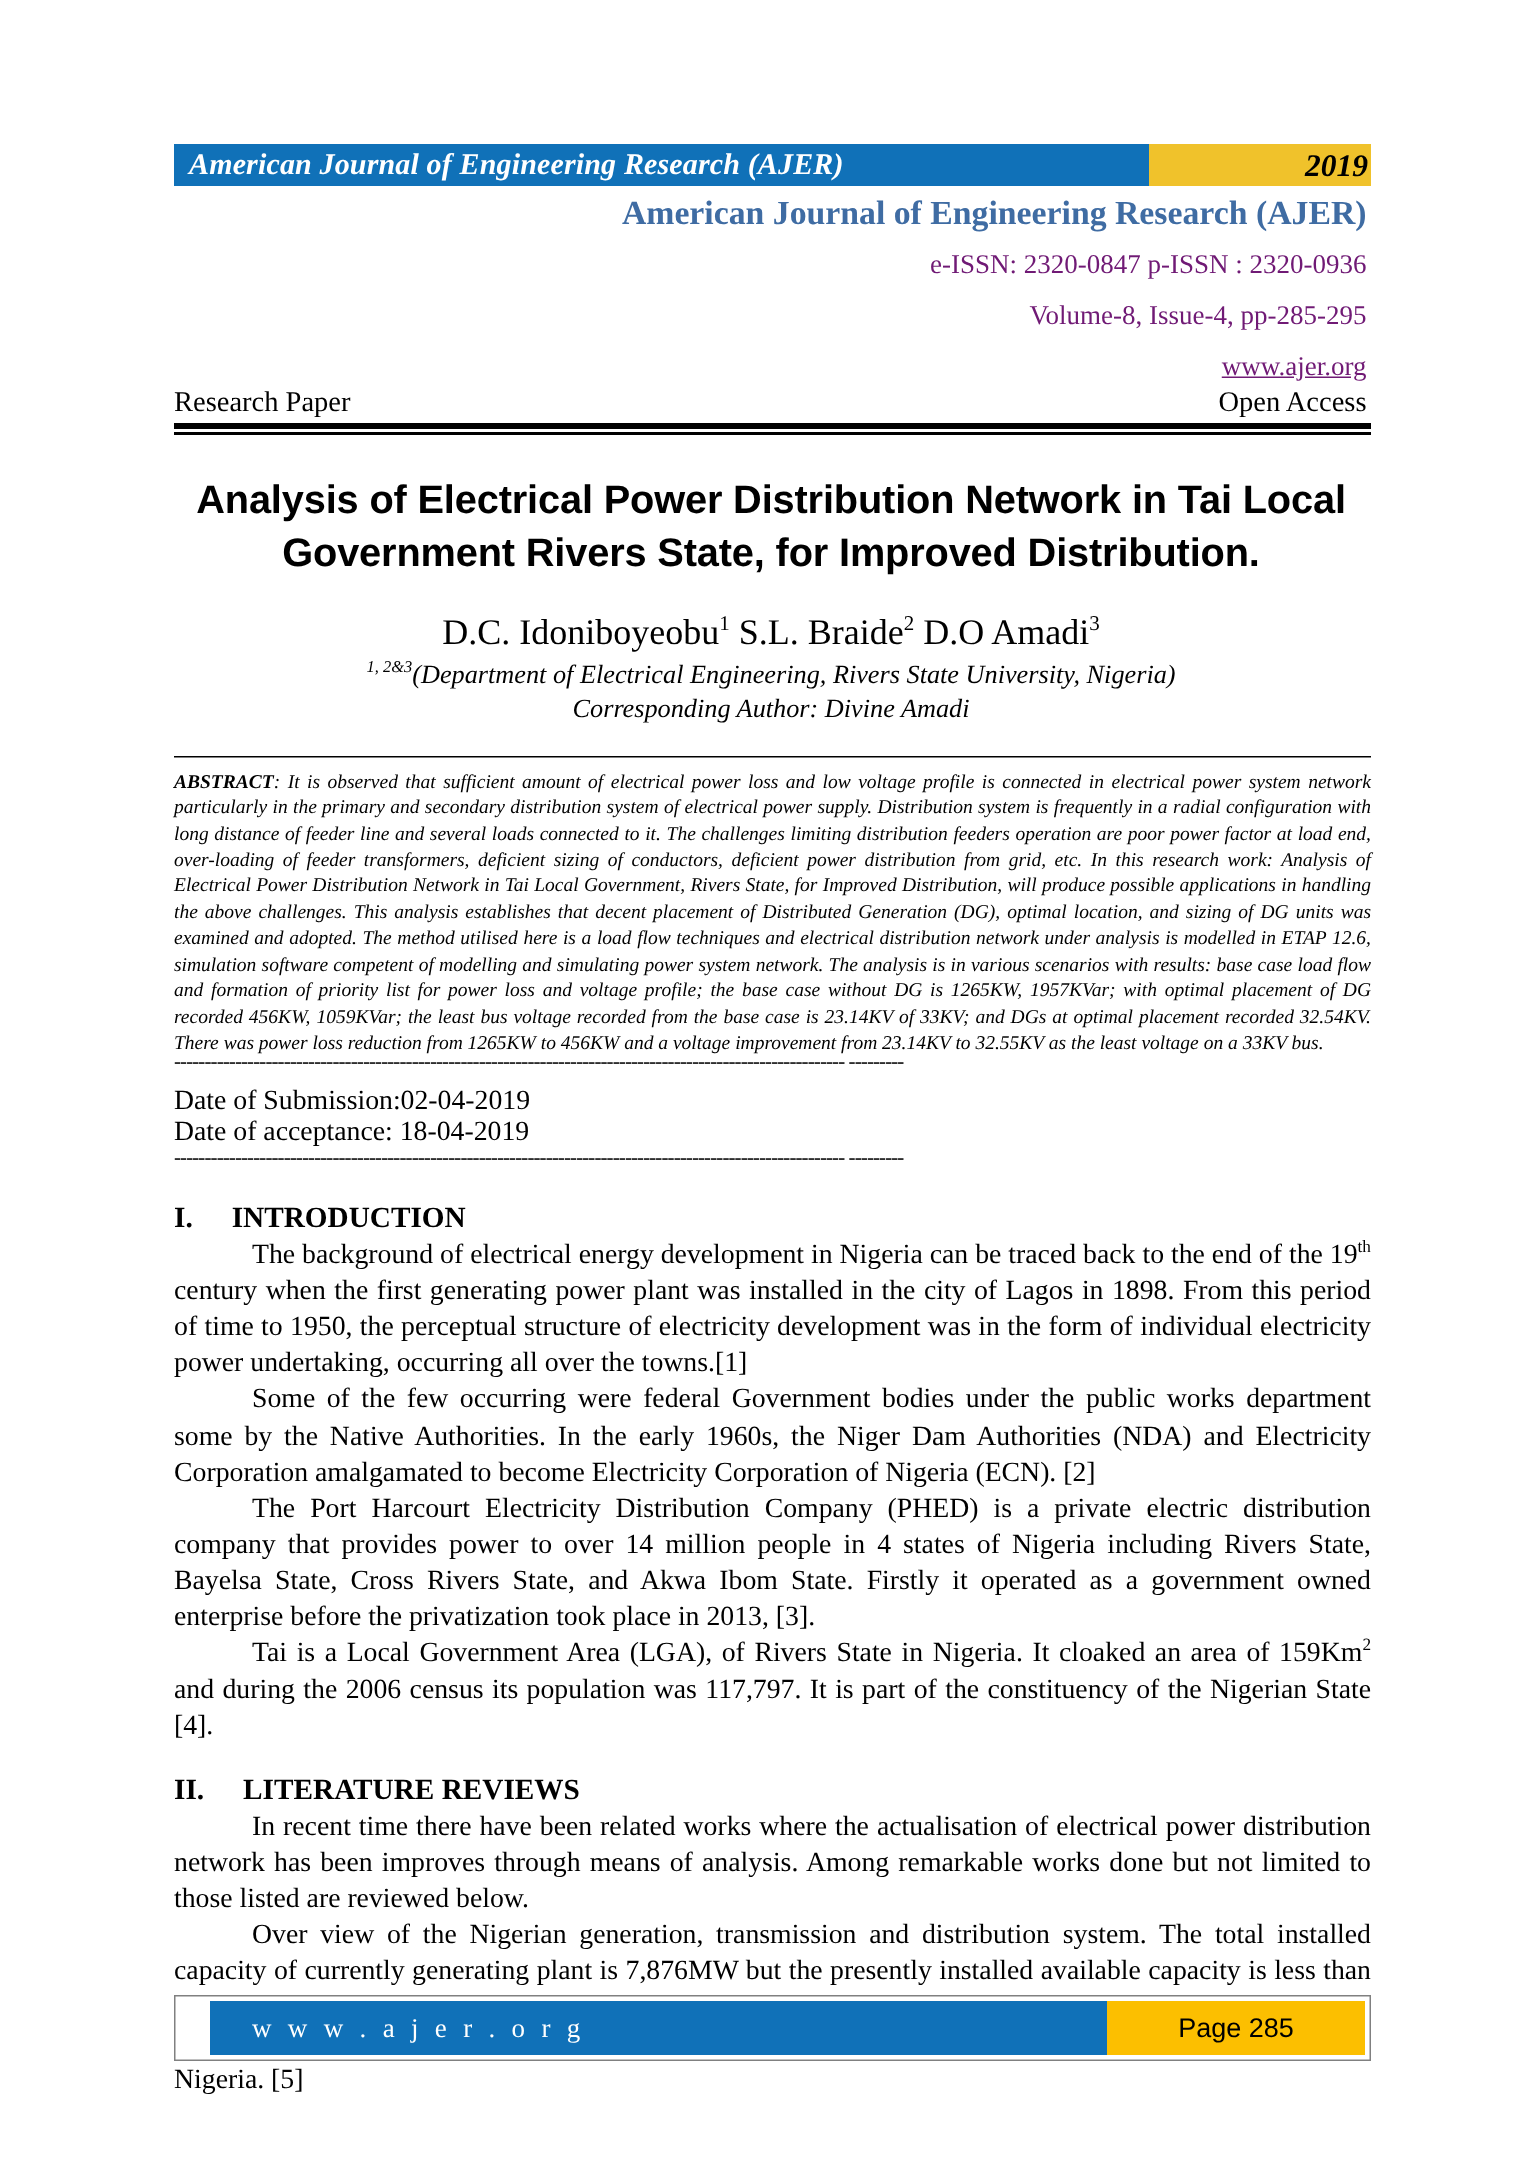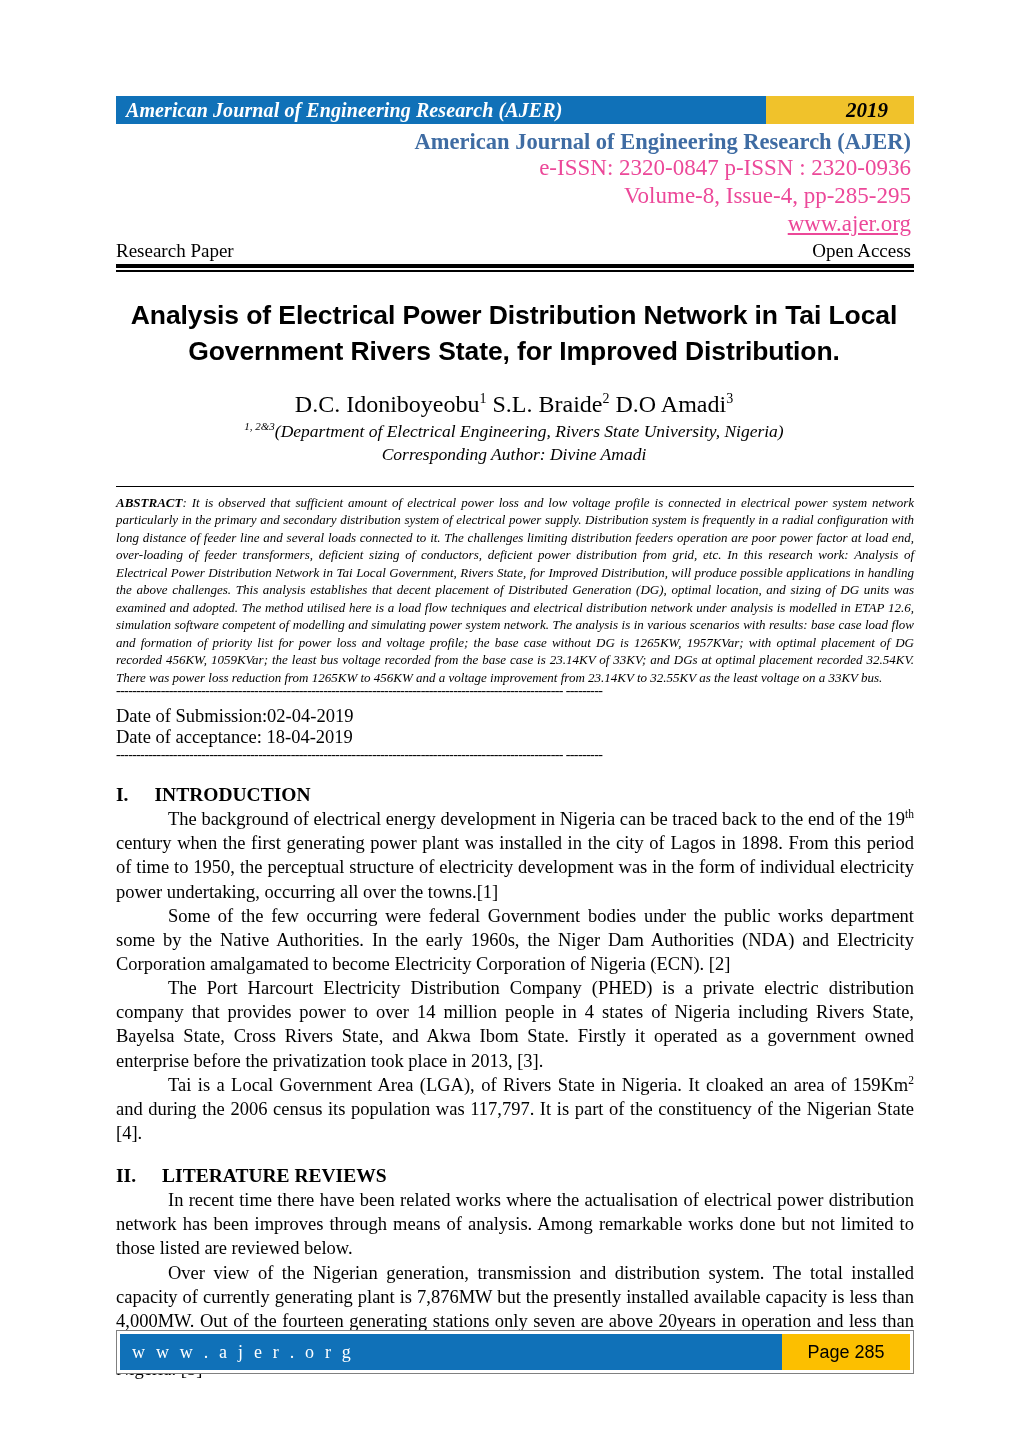--- a/index.html
+++ b/index.html
@@ -50,21 +50,21 @@
     color: #ffffff;
     letter-spacing: 0.1px;
     white-space: nowrap;
   }
   .masthead-bar .gold {
     background: #f0c22b;
     width: 148px;
     display: flex;
     align-items: center;
     justify-content: flex-end;
-    padding-right: 26px;
+    padding-right: 2px;
     box-sizing: border-box;
   }
   .masthead-bar .gold span {
     font-family: "Liberation Serif", serif;
     font-style: italic;
     font-weight: bold;
     font-size: 21px;
     color: #000000;
   }
 
@@ -74,24 +74,25 @@
     font-weight: bold;
     font-size: 22.5px;
     color: #3f6ca3;
     margin-top: 5px;
     line-height: 1.12;
     padding-right: 1px;
   }
   .issn-line, .volume-line, .url-line {
     text-align: right;
     font-family: "Liberation Serif", serif;
-    font-size: 23px;
-    color: #ec4899;
+    font-size: 18px;
+    color: #701a75;
     line-height: 1.22;
     padding-right: 1px;
+    margin-top: 12px;
   }
   .url-line .u {
     text-decoration: underline;
   }
 
   .access-row {
     display: flex;
     justify-content: space-between;
     align-items: baseline;
     font-family: "Liberation Serif", serif;
@@ -234,32 +235,33 @@
     border: 1.5px solid #808080;
     background: #ffffff;
     padding: 3px;
     display: flex;
   }
   .footer .blue {
     background: #1071b8;
     flex: 1 1 auto;
     display: flex;
     align-items: center;
-    padding-left: 12px;
-    box-sizing: border-box;
+    padding-left: 28px;
+    box-sizing: border-box;
+    margin-left: 20px;
   }
   .footer .blue span {
     font-family: "Liberation Serif", serif;
     font-size: 18px;
     color: #ffffff;
     letter-spacing: 3.2px;
   }
   .footer .gold {
     background: #fcbf00;
-    width: 128px;
+    width: 172px;
     display: flex;
     align-items: center;
     justify-content: center;
     box-sizing: border-box;
   }
   .footer .gold span {
     font-family: "Liberation Sans", sans-serif;
     font-size: 18px;
     color: #000000;
   }

